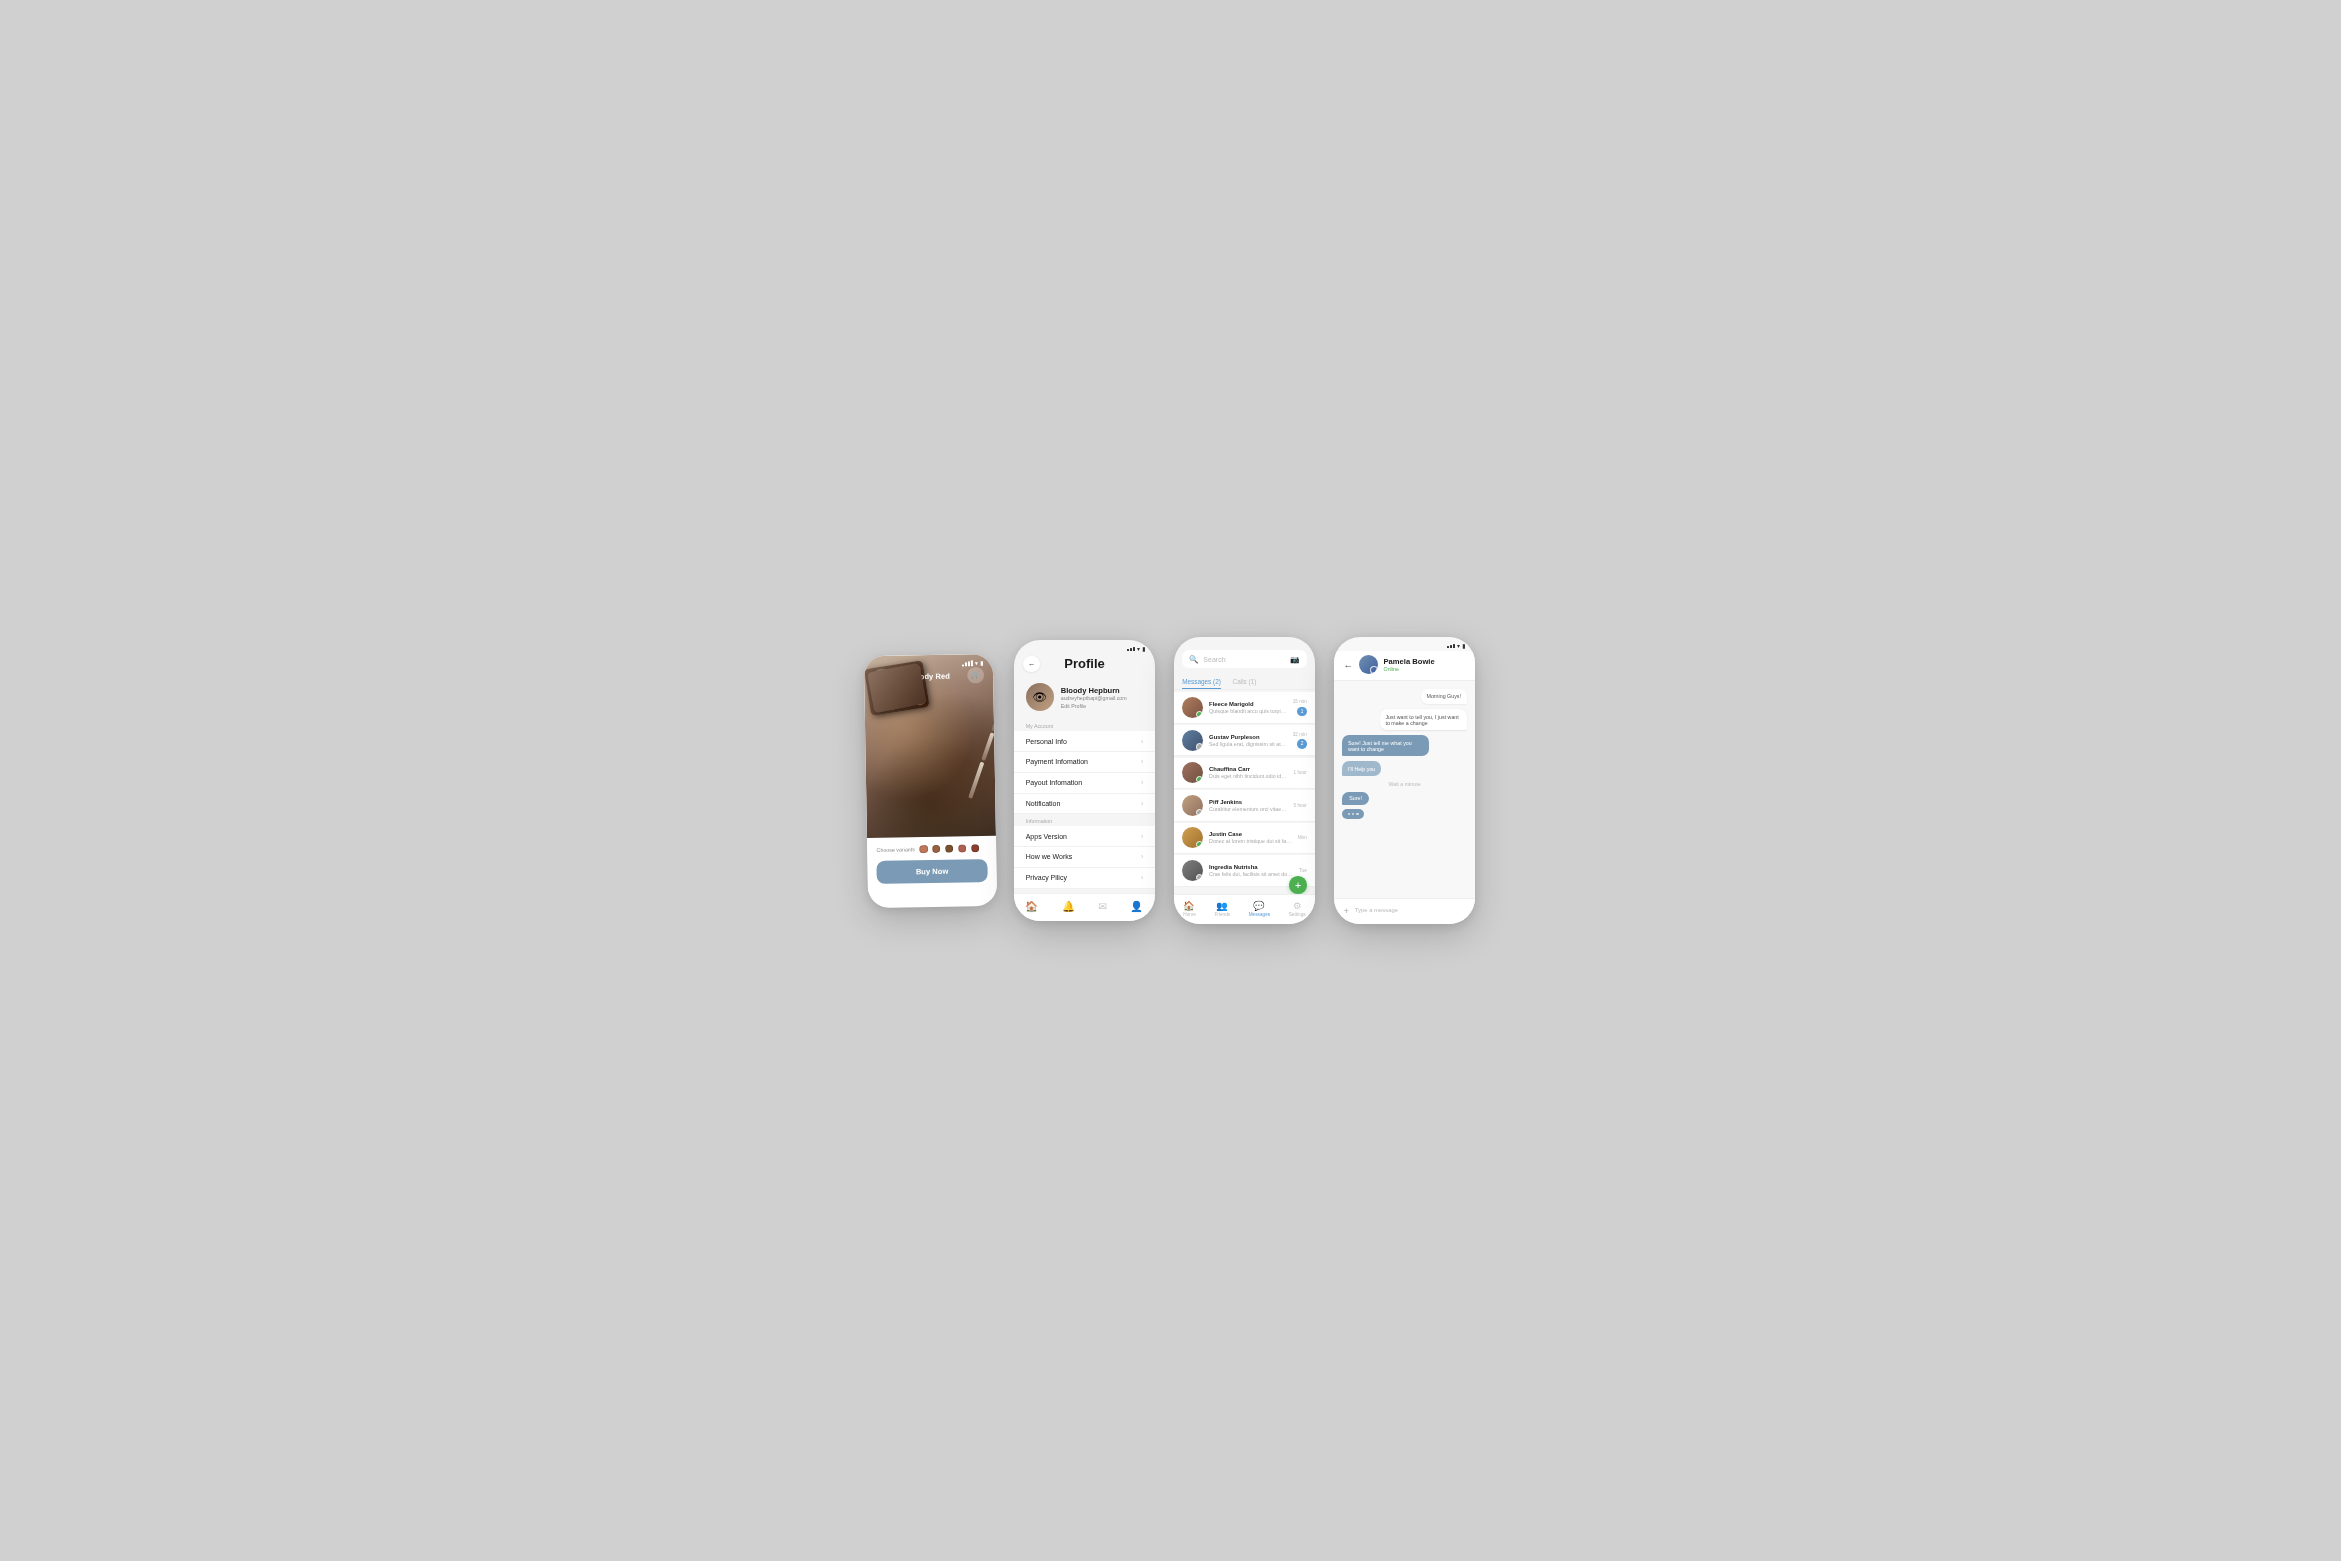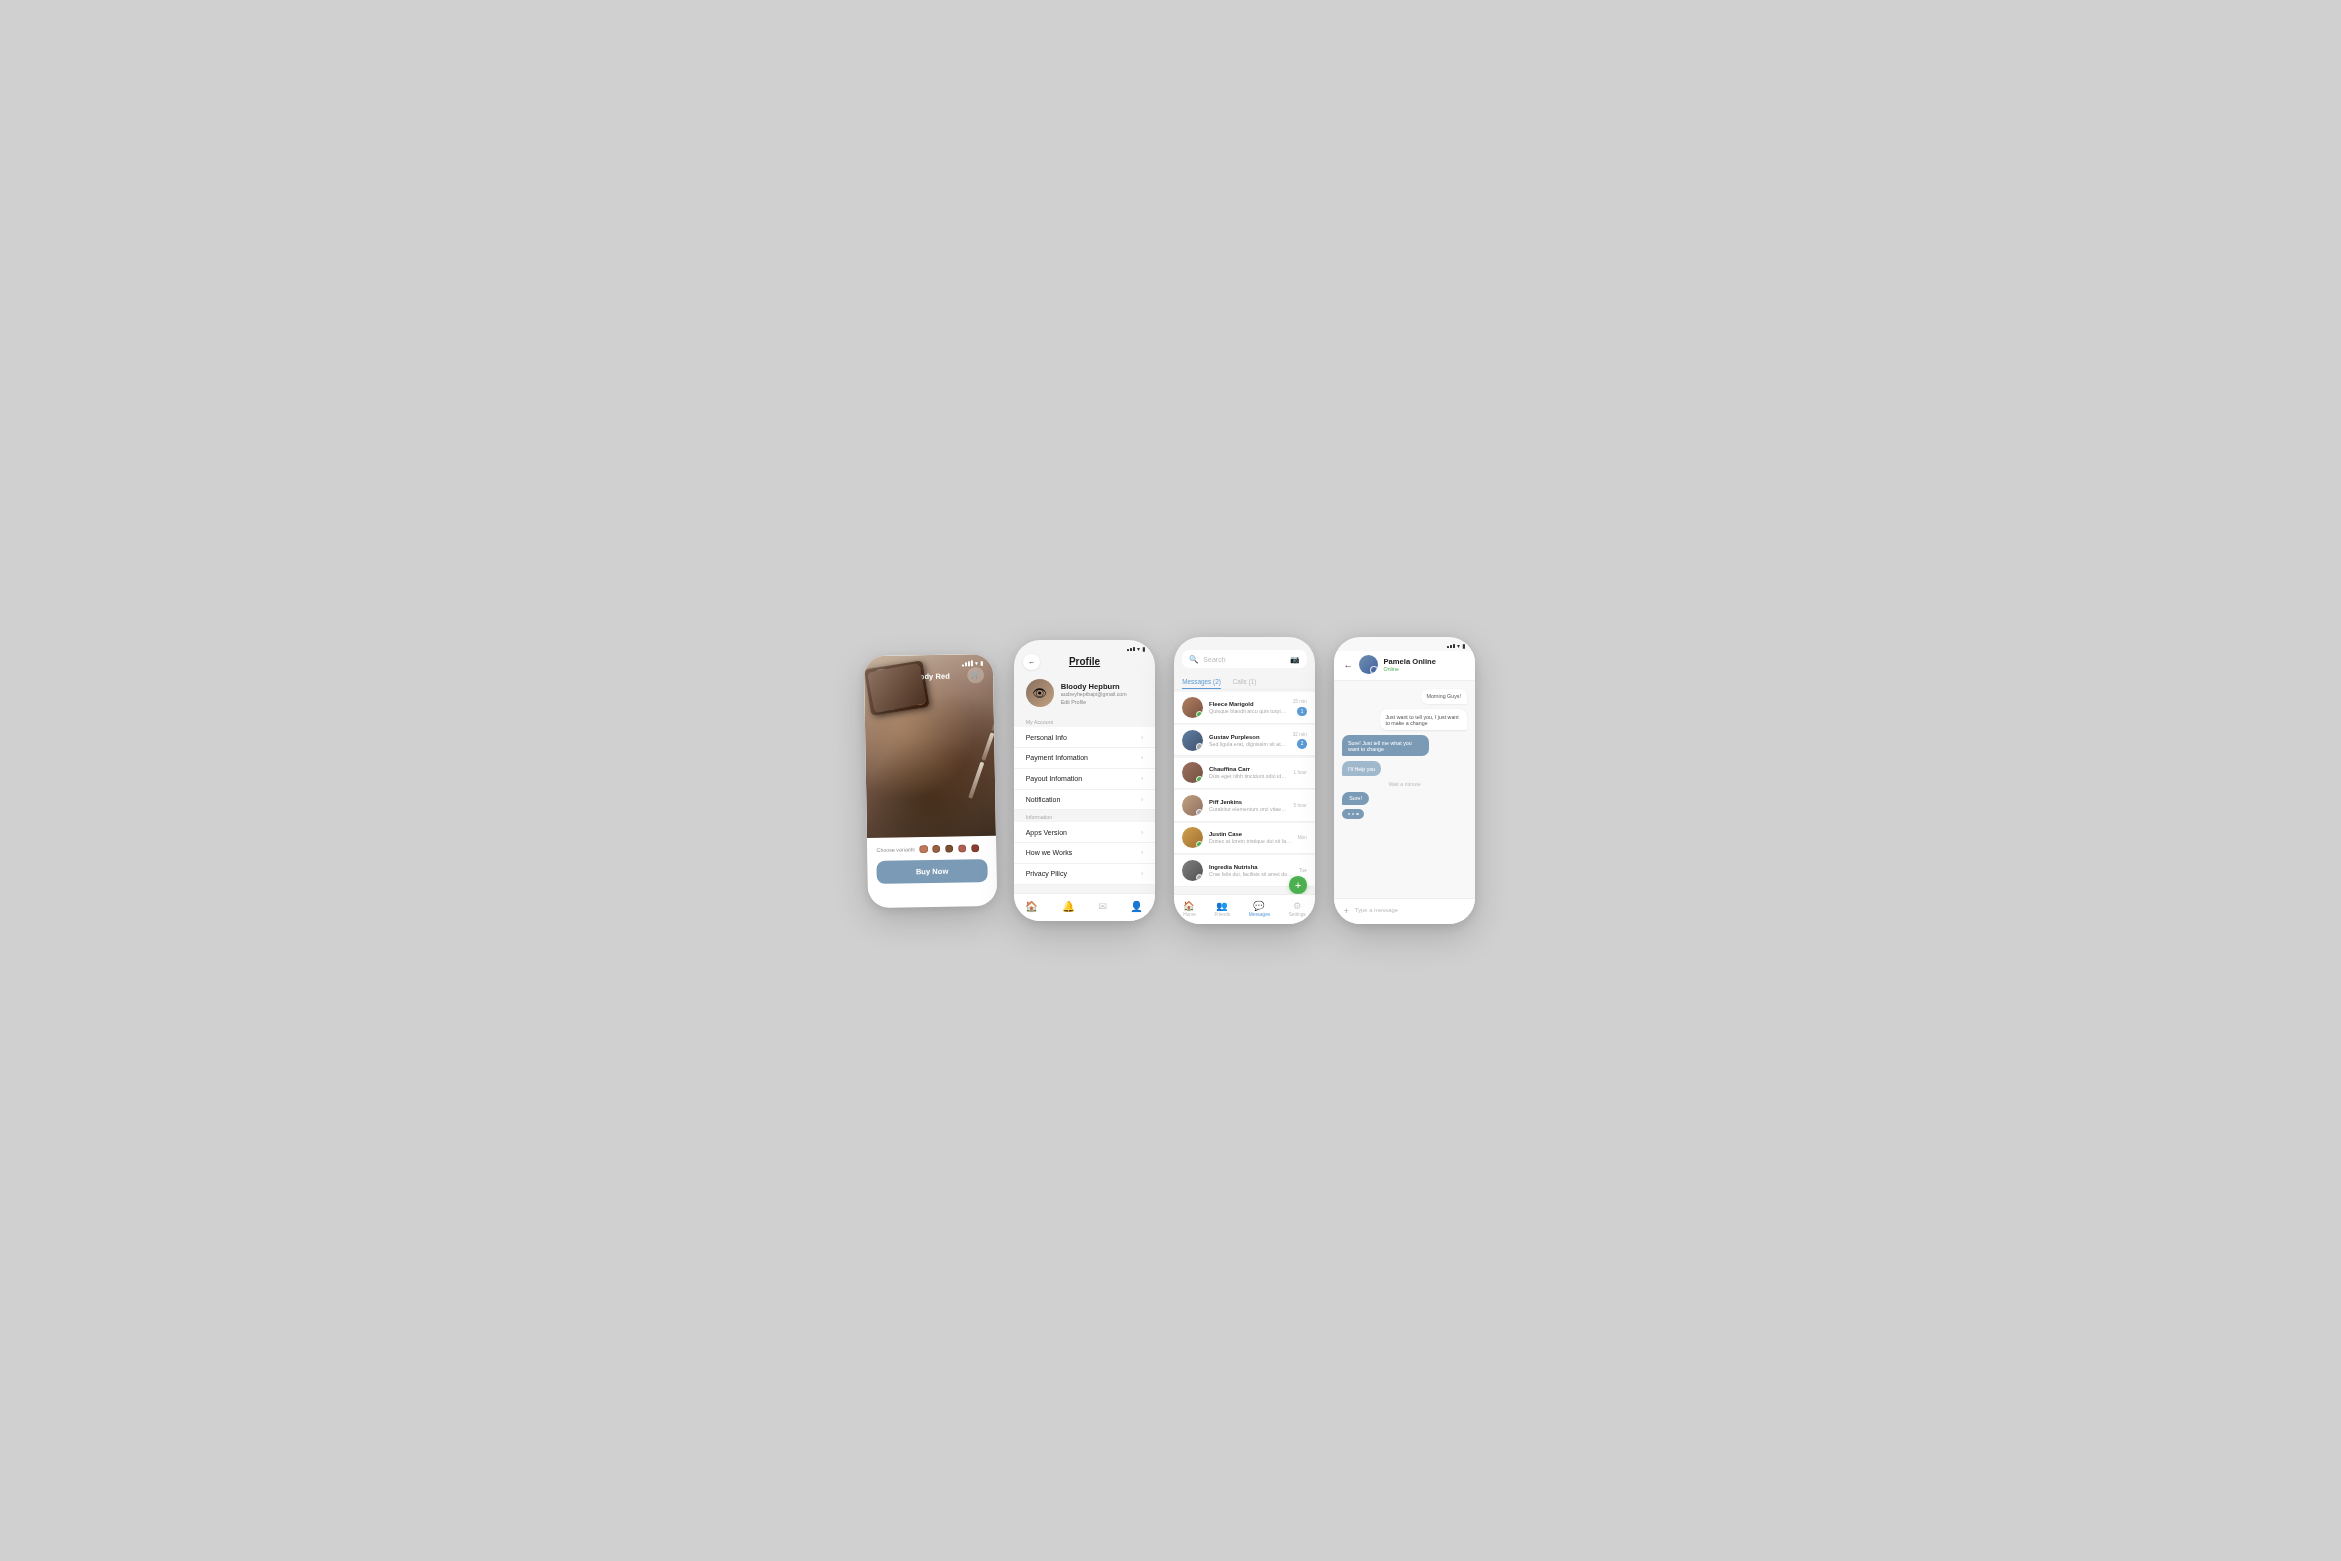--- a/index.html
+++ b/index.html
@@ -185,24 +185,23 @@
       background: #fff;
       border-radius: 50%;
       display: flex; align-items: center; justify-content: center;
       font-size: 7.6px;
       color: #555;
       position: absolute;
       left: 9.4px;
       box-shadow: 0 0.6px 2.3px rgba(0,0,0,0.1);
     }
     .page-title-text {
-      font-size: 10px;
+      font-size: 13px;
       font-weight: 700;
       color: #1a1a1a;
-      text-decoration: underline;
     }
     .profile-info {
       display: flex;
       align-items: center;
       gap: 7px;
       padding: 5.9px 11.7px 8.2px;
     }
     .avatar-img {
       width: 28px; height: 28px;
       border-radius: 50%;
@@ -701,21 +700,21 @@
           <div class="signal-dot" style="height:3.5px;background:#333"></div>
           <div class="signal-dot" style="height:4.7px;background:#333"></div>
         </div>
         <span style="font-size:5.9px;color:#333">▾</span>
         <span style="font-size:5.9px;color:#333">▮</span>
       </div>
       <div class="chat-header">
         <span class="chat-back">←</span>
         <div class="msg-avatar av-pamela" style="width:19px;height:19px;border-radius:50%;"></div>
         <div>
-          <div class="chat-user-name">Pamela Online</div>
+          <div class="chat-user-name">Pamela Bowie</div>
           <div class="chat-status">Online</div>
         </div>
       </div>
 
       <div class="chat-messages">
         <div class="chat-msg-right">Morning Guys!</div>
         <div class="chat-msg-right">Just want to tell you, I just want to make a change</div>
         <div class="chat-msg-left">Sure! Just tell me what you want to change</div>
         <div class="chat-msg-left light">I'll Help you</div>
         <div class="chat-msg-center">Wait a minute</div>

